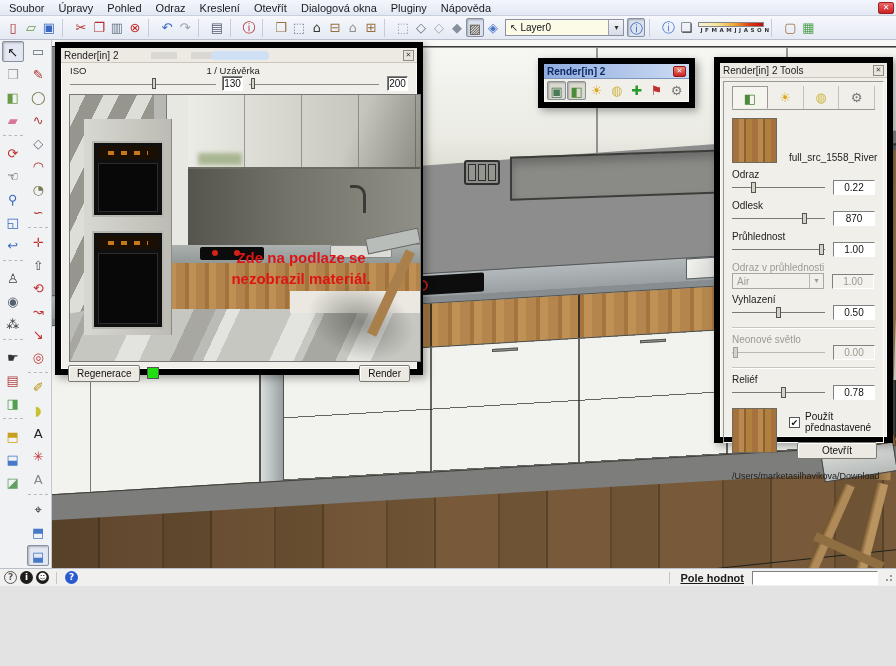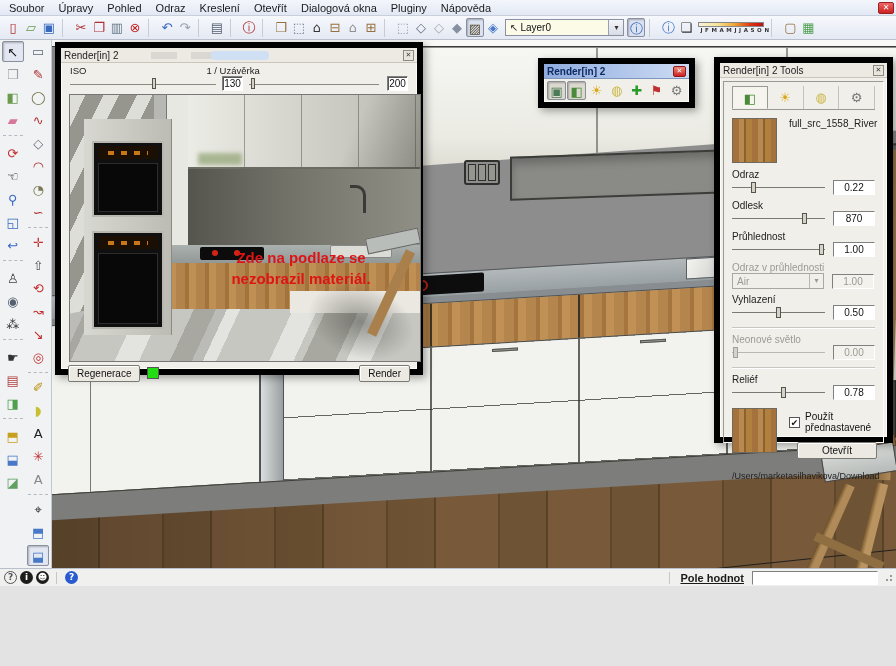--- a/index.html
+++ b/index.html
@@ -128,21 +128,21 @@
   .mrow { display:flex; align-items:center; padding:2px 3px; gap:1px; }
   .micon { width:20px; height:19px; font:13px/19px "DejaVu Sans",sans-serif; text-align:center; border-radius:2px; }
   .micon.active { border:1px solid #8a8f98; background:#dcd9d0; box-shadow:inset 1px 1px 2px rgba(0,0,0,.25); }
 
   
   .twin { left:662px; top:17px; width:179px; height:386px; z-index:25; }
   .tbody { margin:3px; border:1px solid; border-color:#9a9a94 #fdfdfa #fdfdfa #9a9a94; padding:4px 8px 4px; height:362px; }
   .ttabs { display:flex; border-bottom:1px solid #9a9a94; margin-bottom:8px; }
   .ttab { width:38px; height:23px; font:13px/23px "DejaVu Sans",sans-serif; text-align:center; border-right:1px solid #c6c2b8; }
   .ttab.active { border:1px solid #9a9a94; border-bottom:1px solid #f1efe9; margin-bottom:-1px; background:#f6f4ee; }
-  .matrow { display:flex; align-items:flex-start; margin:4px 0 6px; }
+  .matrow { display:flex; align-items:flex-end; margin:4px 0 6px; }
   .wood { width:45px; height:45px; border:1px solid #6f6a60; background:repeating-linear-gradient(90deg,#a5713c 0 6px,#b98a50 6px 11px,#8f5f30 11px 13px,#b0803f 13px 19px); flex:0 0 auto; }
   .matname { font-size:10px; color:#222; margin-left:12px; }
   .tlabel { font-size:10px; color:#222; margin:5px 0 0; }
   .trow.disabled .tlabel { color:#9a9a94; }
   .tctl { display:flex; align-items:center; }
   .strack { position:relative; flex:1; height:13px; margin-right:8px; }
   .strack:before { content:""; position:absolute; left:0; right:0; top:6px; height:1px; background:#7a7a74; }
   .trow.disabled .strack:before { background:#b8b8b2; }
   .sthumb { position:absolute; top:1px; width:5px; height:11px; background:#d6d2c8; border:1px solid #55554e; margin-left:-3px; }
   .trow.disabled .sthumb { border-color:#a0a09a; }

